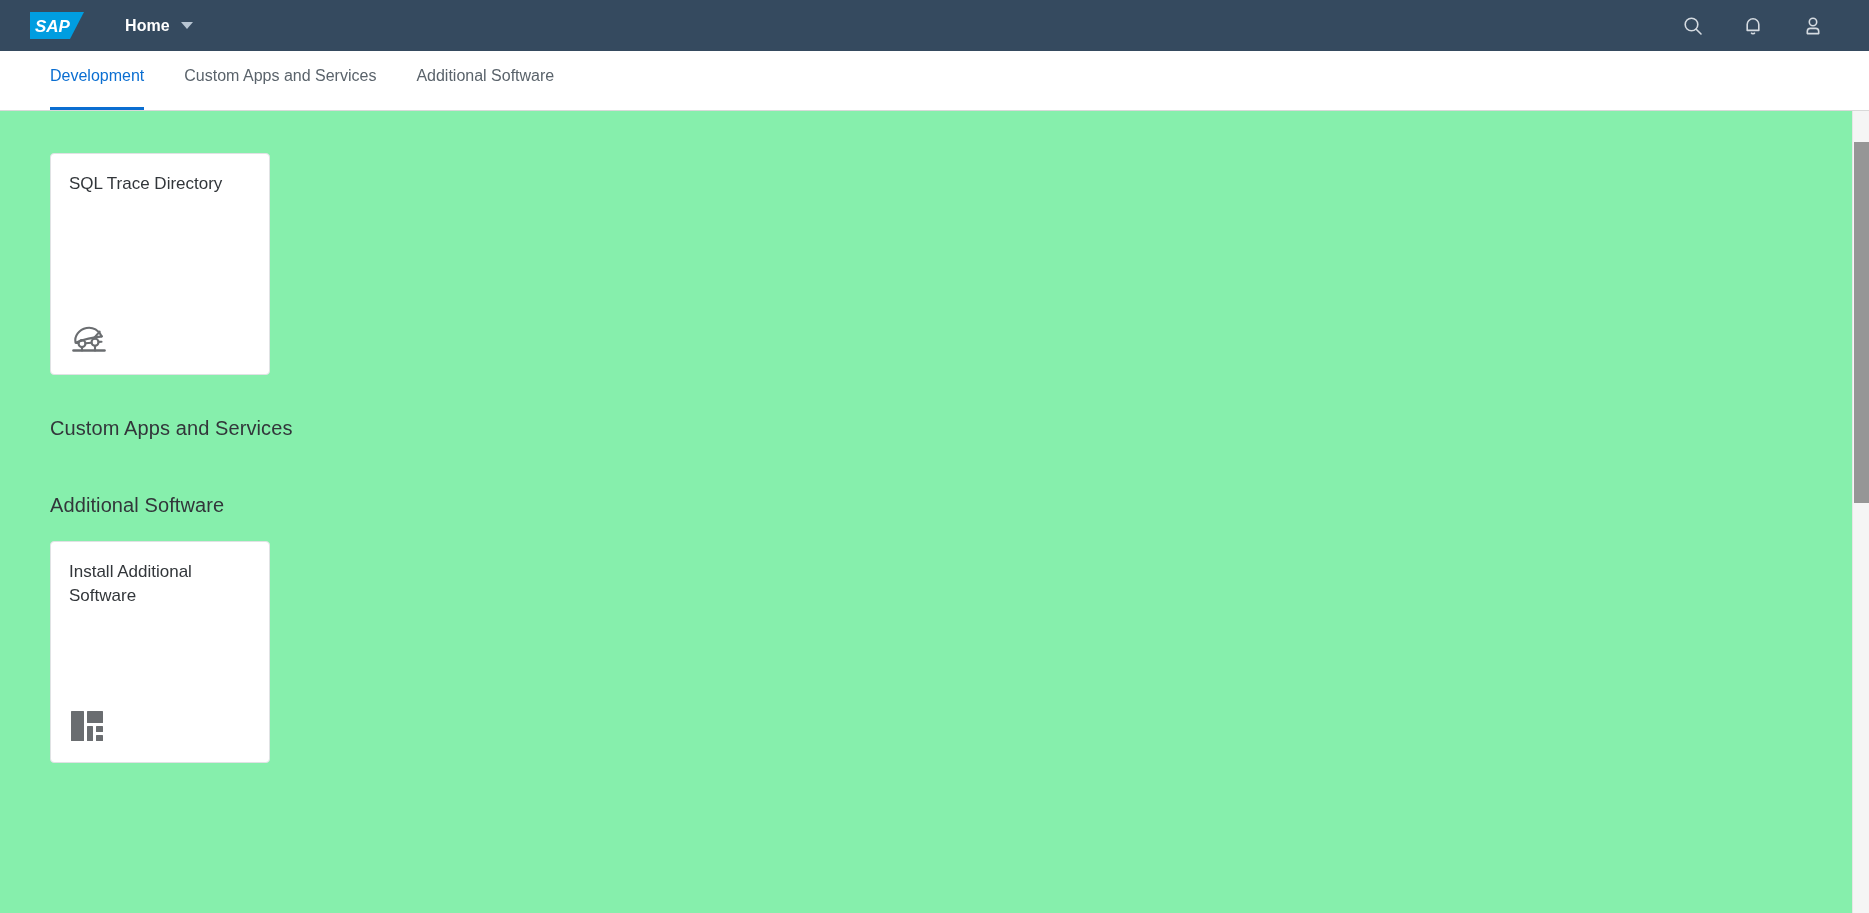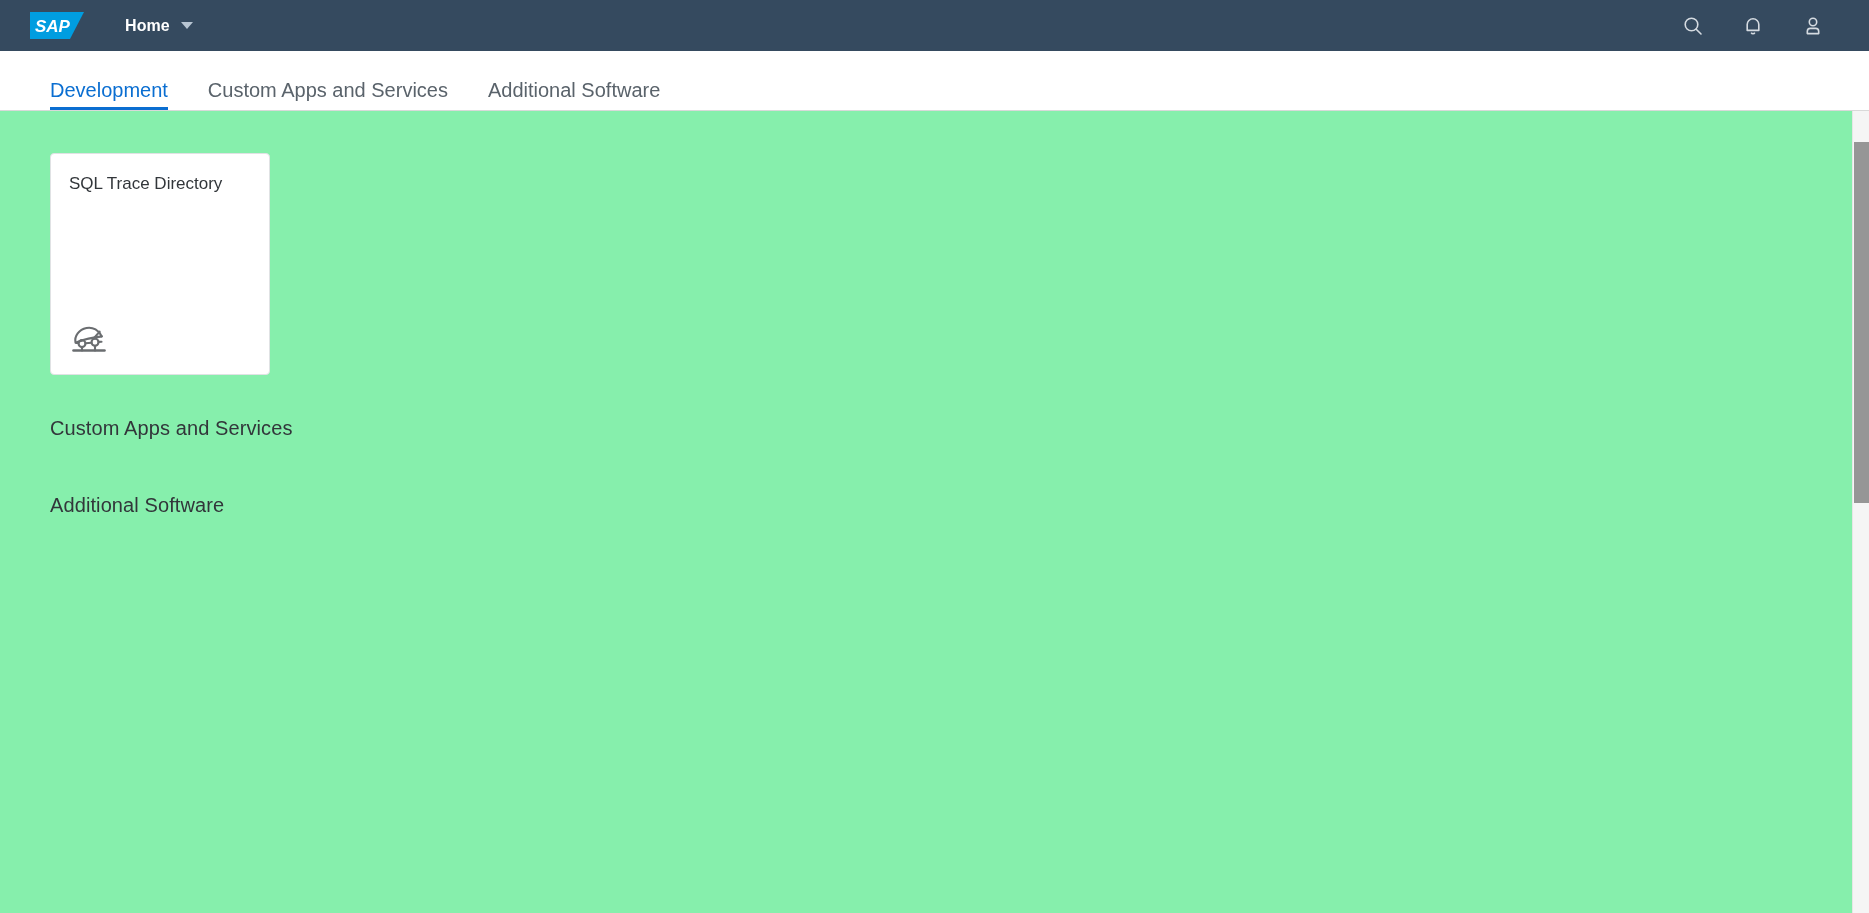--- a/index.html
+++ b/index.html
@@ -94,25 +94,25 @@
   .tabs {
     display: flex;
     align-items: flex-end;
     height: 60px;
     padding-left: 50px;
   }
   .tab {
     position: relative;
     height: 60px;
     display: flex;
-    align-items: flex-end;
+    align-items: center;
     padding: 0 0 8px 0;
     margin-right: 40px;
     cursor: pointer;
-    font-size: 20px;
+    font-size: 16px;
     color: #5a636b;
     white-space: nowrap;
   }
   .tab.active {
     color: #0a6ed1;
   }
   .tab.active::after {
     content: "";
     position: absolute;
     left: 0; right: 0;
@@ -302,19 +302,35 @@
     </div>
   </div>
 
   <div class="section sec-custom">
     <div class="section-title">Custom Apps and Services</div>
     <div class="tile-row"></div>
   </div>
 
   <div class="section sec-addsw">
     <div class="section-title">Additional Software</div>
+    <div class="tile-row">
+
+      <div class="tile">
+        <div class="tile-title">Install Additional Software</div>
+        <div class="tile-icon">
+          <svg width="36" height="36" viewBox="0 0 36 36" fill="#6a6d70">
+            <rect x="2" y="3" width="13" height="30" rx="0.5"></rect>
+            <rect x="18" y="3" width="16" height="12" rx="0.5"></rect>
+            <rect x="18" y="18" width="6" height="15" rx="0.5"></rect>
+            <rect x="27" y="18" width="7" height="6" rx="0.5"></rect>
+            <rect x="27" y="27" width="7" height="6" rx="0.5"></rect>
+          </svg>
+        </div>
+      </div>
+
+    </div>
   </div>
 
 </div>
 
 <div class="scrollbar-track">
   <div class="scrollbar-thumb"></div>
 </div>
 
 </body></html>

